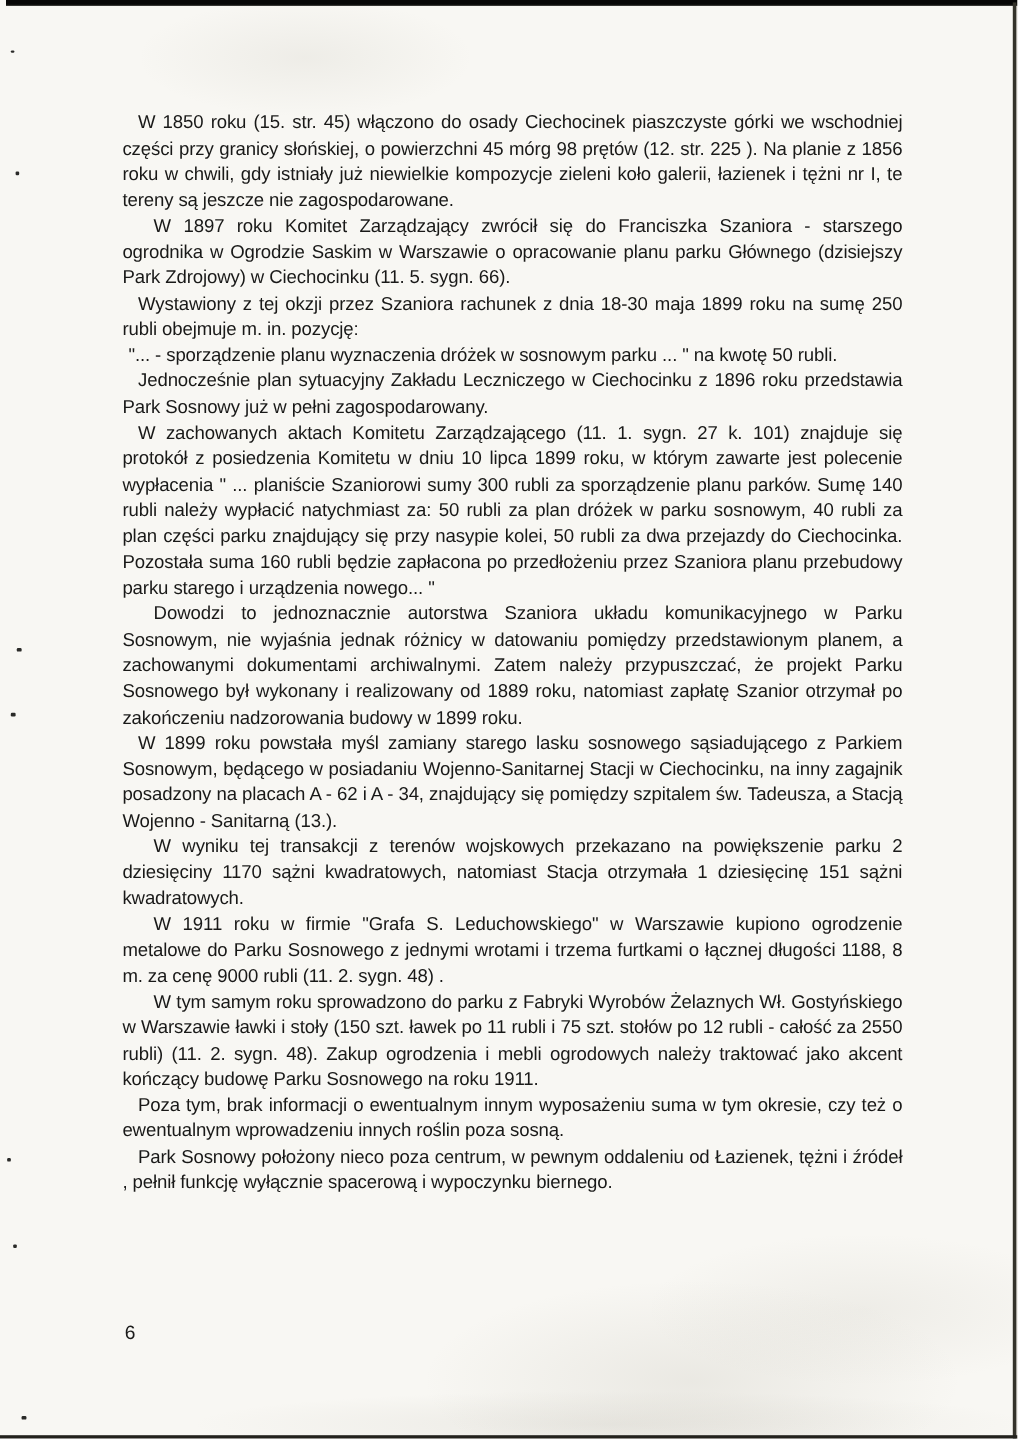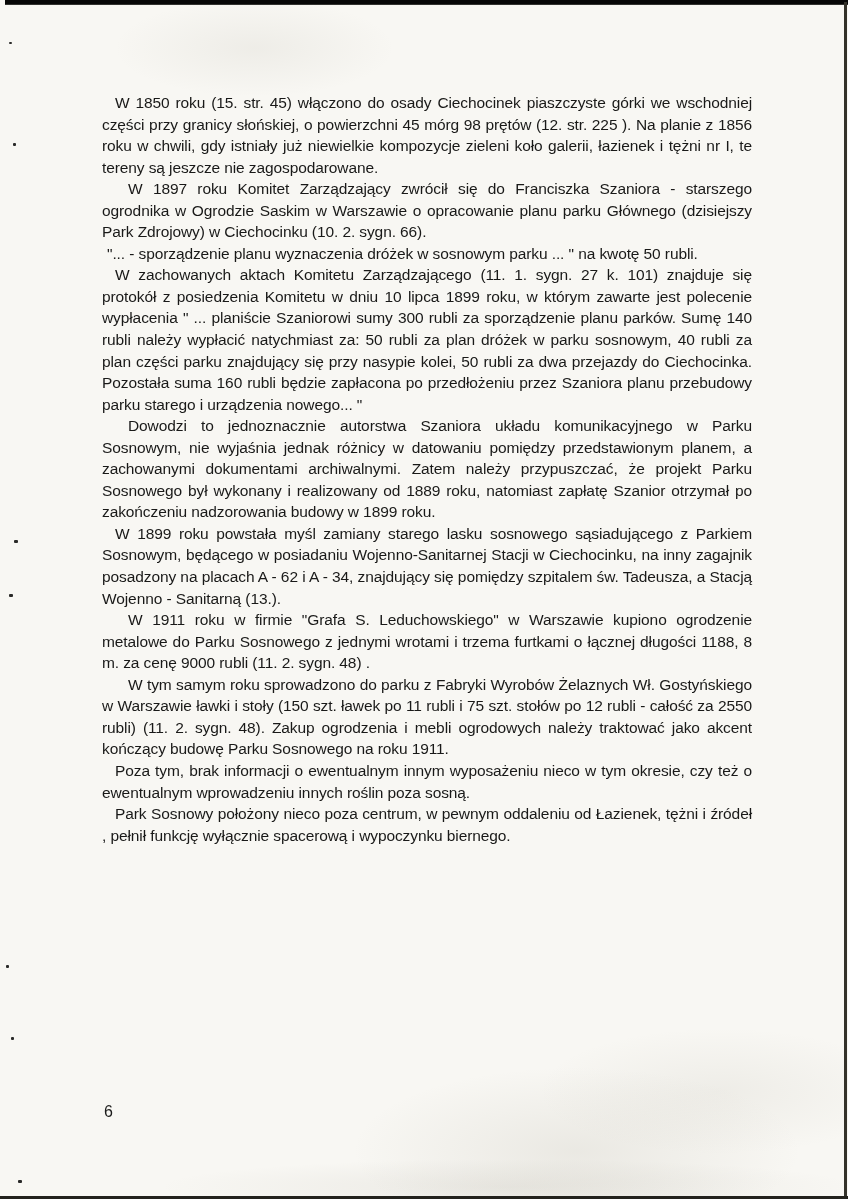--- a/index.html
+++ b/index.html
@@ -88,27 +88,30 @@
   <div class="speck" style="left:9px;  top:42px;  width:3px; height:2px;"></div>
   <div class="speck" style="left:13px; top:143px; width:3px; height:3px;"></div>
   <div class="speck" style="left:14px; top:540px; width:4px; height:3px;"></div>
   <div class="speck" style="left:9px;  top:594px; width:4px; height:3px;"></div>
   <div class="speck" style="left:6px;  top:965px; width:3px; height:3px;"></div>
   <div class="speck" style="left:11px; top:1037px;width:3px; height:3px;"></div>
   <div class="speck" style="left:18px; top:1180px;width:4px; height:3px;"></div>
 
   <div class="text-block">
     <p>W 1850 roku (15. str. 45) włączono do osady Ciechocinek piaszczyste górki we wschodniej części przy granicy słońskiej, o powierzchni 45 mórg 98 prętów  (12. str. 225 ). Na planie z 1856 roku  w chwili, gdy istniały już niewielkie kompozycje zieleni koło galerii, łazienek i tężni nr I, te tereny są jeszcze nie zagospodarowane.</p>
-    <p class="indent-lg">W 1897 roku Komitet Zarządzający zwrócił się do Franciszka Szaniora - starszego ogrodnika w Ogrodzie Saskim w Warszawie o opracowanie planu parku Głównego (dzisiejszy Park Zdrojowy) w Ciechocinku (10. 2. sygn. 66).</p>
+    <p class="indent-lg">W 1897 roku Komitet Zarządzający zwrócił się do Franciszka Szaniora - starszego ogrodnika w Ogrodzie Saskim w Warszawie o opracowanie planu parku Głównego (dzisiejszy Park Zdrojowy) w Ciechocinku (11. 5. sygn. 66).</p>
+    <p>Wystawiony z tej okzji przez Szaniora rachunek z dnia 18-30 maja 1899 roku na sumę 250 rubli obejmuje m. in. pozycję:</p>
     <p class="indent-sm">"... - sporządzenie planu wyznaczenia dróżek w sosnowym parku ... " na kwotę 50 rubli.</p>
+    <p>Jednocześnie plan sytuacyjny Zakładu Leczniczego w Ciechocinku z 1896 roku przedstawia Park Sosnowy już w pełni zagospodarowany.</p>
     <p>W zachowanych aktach  Komitetu Zarządzającego  (11. 1. sygn. 27 k. 101) znajduje się protokół  z posiedzenia Komitetu w dniu 10 lipca 1899 roku, w którym zawarte jest polecenie wypłacenia  " ... planiście Szaniorowi  sumy 300 rubli za sporządzenie planu parków. Sumę 140 rubli należy wypłacić natychmiast za: 50 rubli za plan dróżek w parku sosnowym, 40 rubli za plan części parku znajdujący się przy nasypie kolei, 50 rubli za dwa przejazdy do Ciechocinka. Pozostała suma 160 rubli będzie zapłacona po przedłożeniu przez Szaniora planu przebudowy parku starego i urządzenia nowego... "</p>
     <p class="indent-lg">Dowodzi to jednoznacznie autorstwa Szaniora układu komunikacyjnego w Parku Sosnowym, nie wyjaśnia jednak różnicy w datowaniu pomiędzy przedstawionym planem, a zachowanymi dokumentami archiwalnymi. Zatem należy przypuszczać, że projekt Parku Sosnowego był wykonany i realizowany od 1889 roku, natomiast zapłatę Szanior otrzymał po zakończeniu nadzorowania budowy w 1899 roku.</p>
     <p>W 1899 roku powstała myśl zamiany starego lasku sosnowego sąsiadującego z Parkiem Sosnowym, będącego w posiadaniu Wojenno-Sanitarnej Stacji w Ciechocinku, na inny zagajnik posadzony na placach A - 62 i A - 34, znajdujący się pomiędzy szpitalem św. Tadeusza, a Stacją Wojenno - Sanitarną (13.).</p>
+    <p class="indent-lg">W wyniku tej transakcji z terenów wojskowych przekazano na powiększenie parku 2 dziesięciny 1170 sążni kwadratowych, natomiast Stacja otrzymała 1 dziesięcinę 151 sążni kwadratowych.</p>
     <p class="indent-lg">W 1911 roku w firmie "Grafa S. Leduchowskiego" w Warszawie kupiono ogrodzenie metalowe do Parku Sosnowego z jednymi wrotami i trzema furtkami o łącznej długości 1188, 8 m. za cenę 9000 rubli (11. 2. sygn. 48) .</p>
     <p class="indent-lg">W tym samym roku sprowadzono do parku z Fabryki Wyrobów Żelaznych   Wł. Gostyńskiego  w Warszawie  ławki i stoły  (150 szt. ławek po 11 rubli i 75 szt. stołów po 12 rubli - całość za 2550 rubli) (11. 2. sygn. 48). Zakup ogrodzenia i mebli ogrodowych należy traktować jako akcent kończący budowę Parku Sosnowego na roku 1911.</p>
-    <p>Poza tym, brak informacji o ewentualnym innym wyposażeniu nieco w tym okresie, czy też o ewentualnym wprowadzeniu innych roślin poza sosną.</p>
+    <p>Poza tym, brak informacji o ewentualnym innym wyposażeniu suma w tym okresie, czy też o ewentualnym wprowadzeniu innych roślin poza sosną.</p>
     <p>Park Sosnowy położony nieco poza centrum, w pewnym oddaleniu od Łazienek, tężni i źródeł , pełnił funkcję wyłącznie spacerową i wypoczynku biernego.</p>
 
   </div>
 
   <div class="page-number">6</div>
 
 </div>
 
 </body></html>

